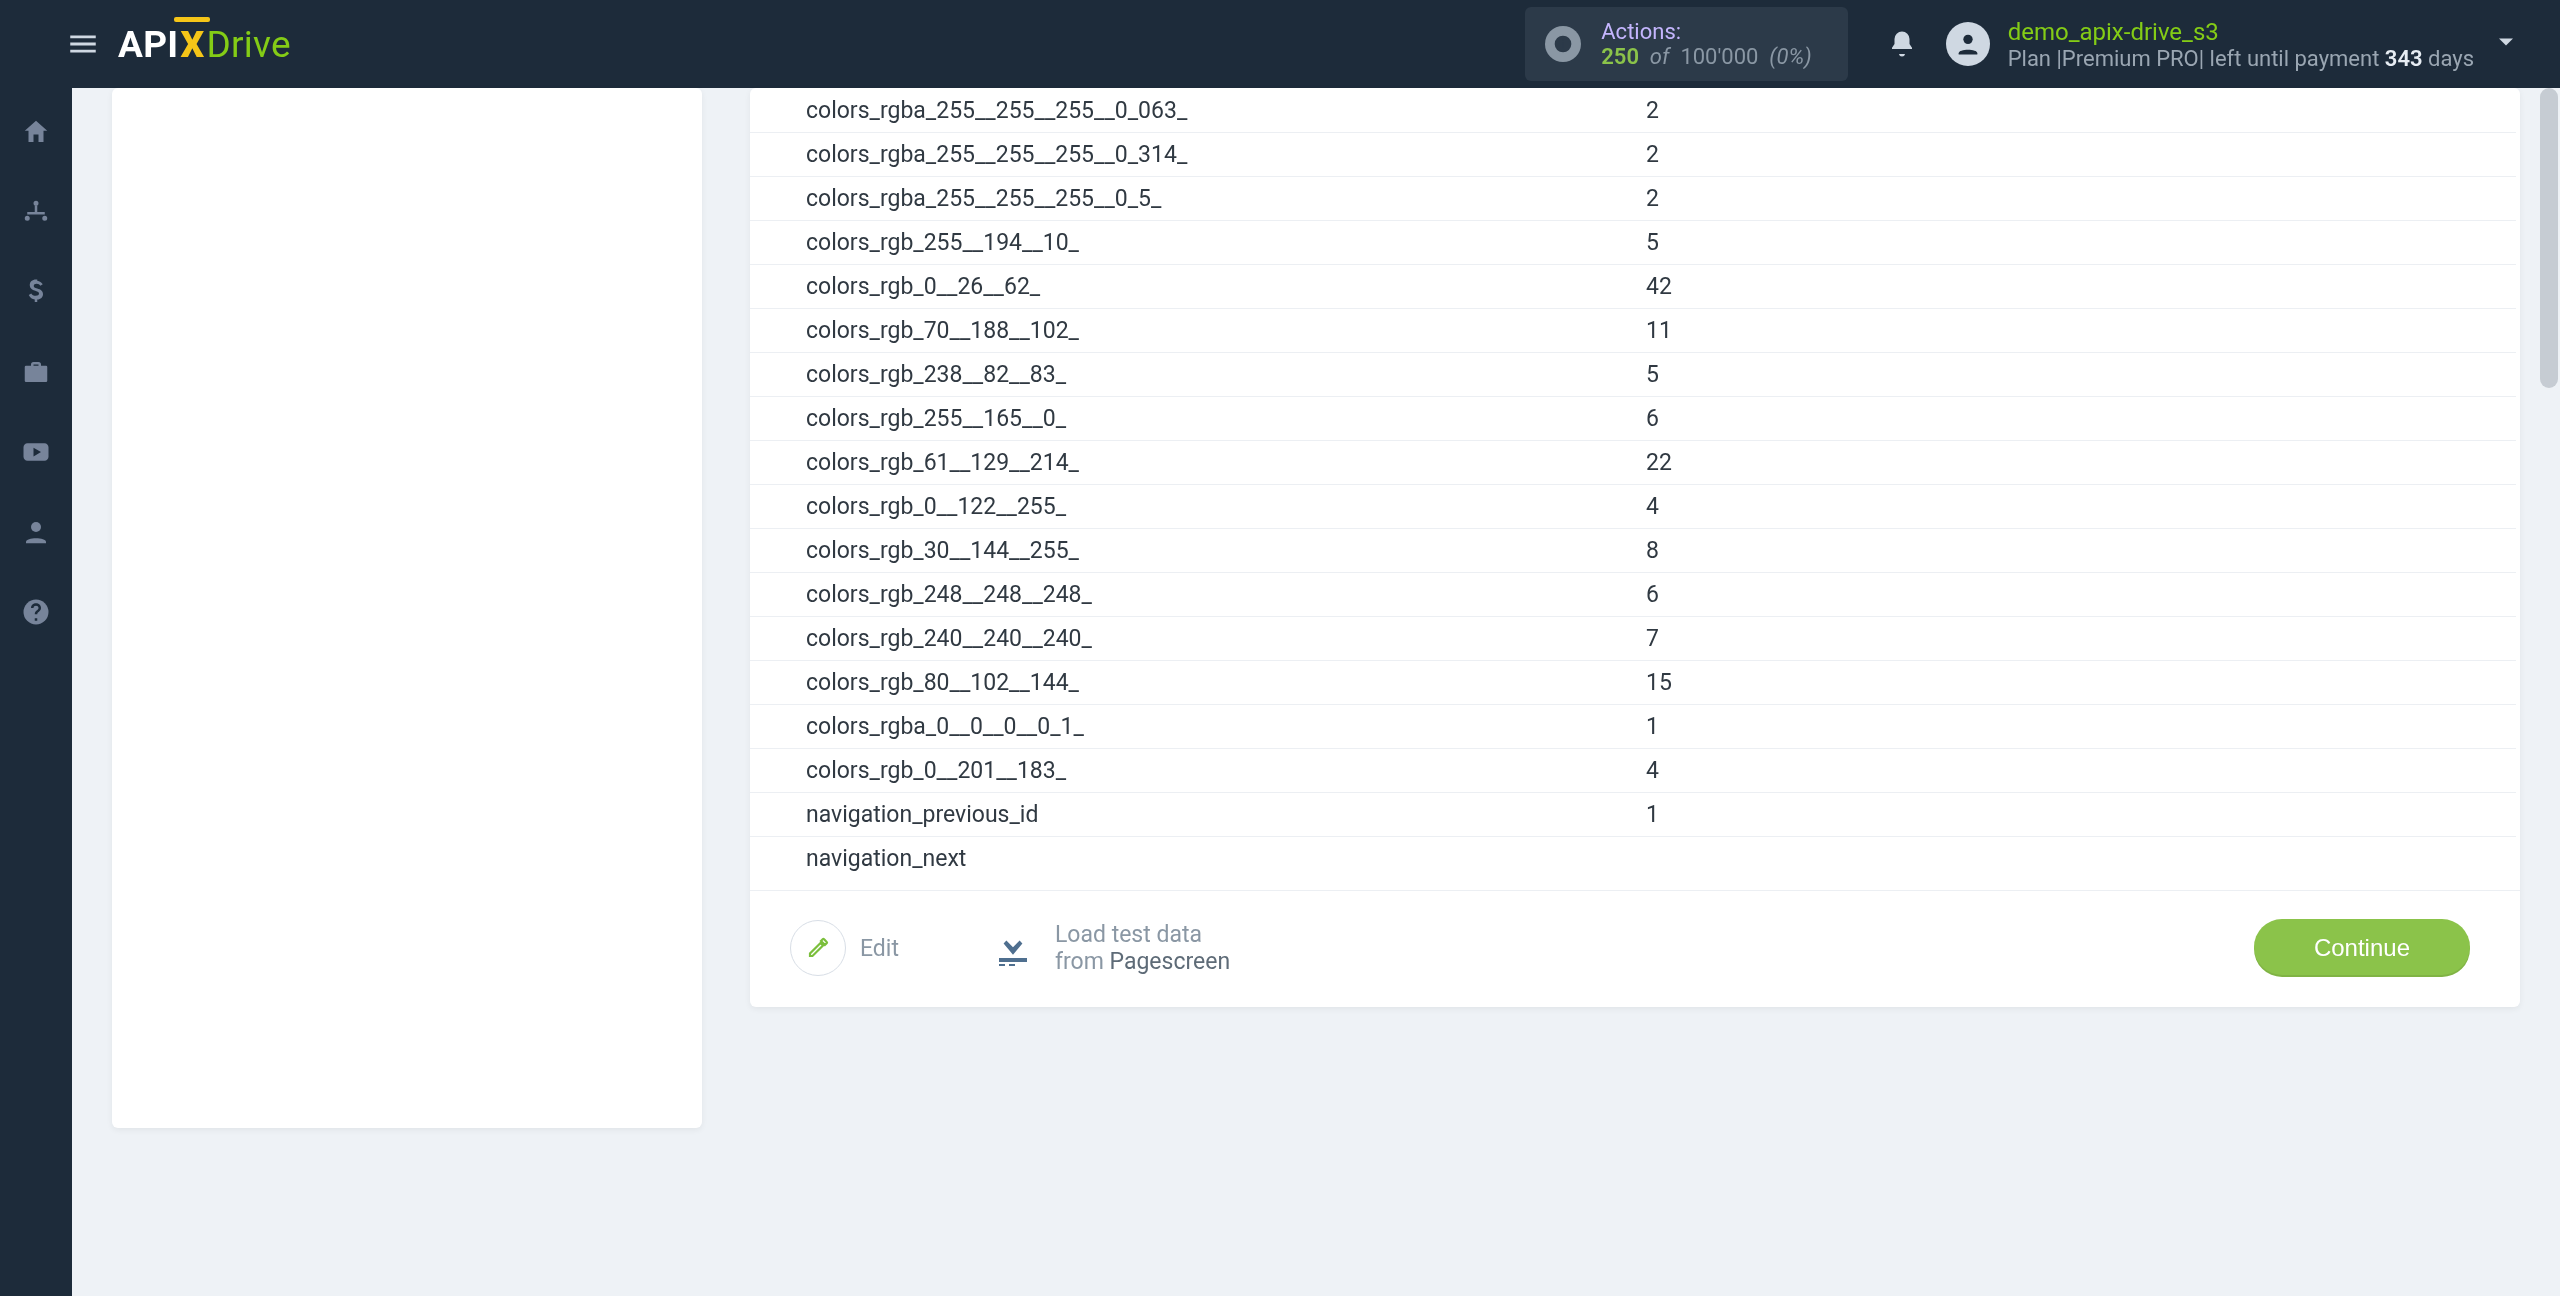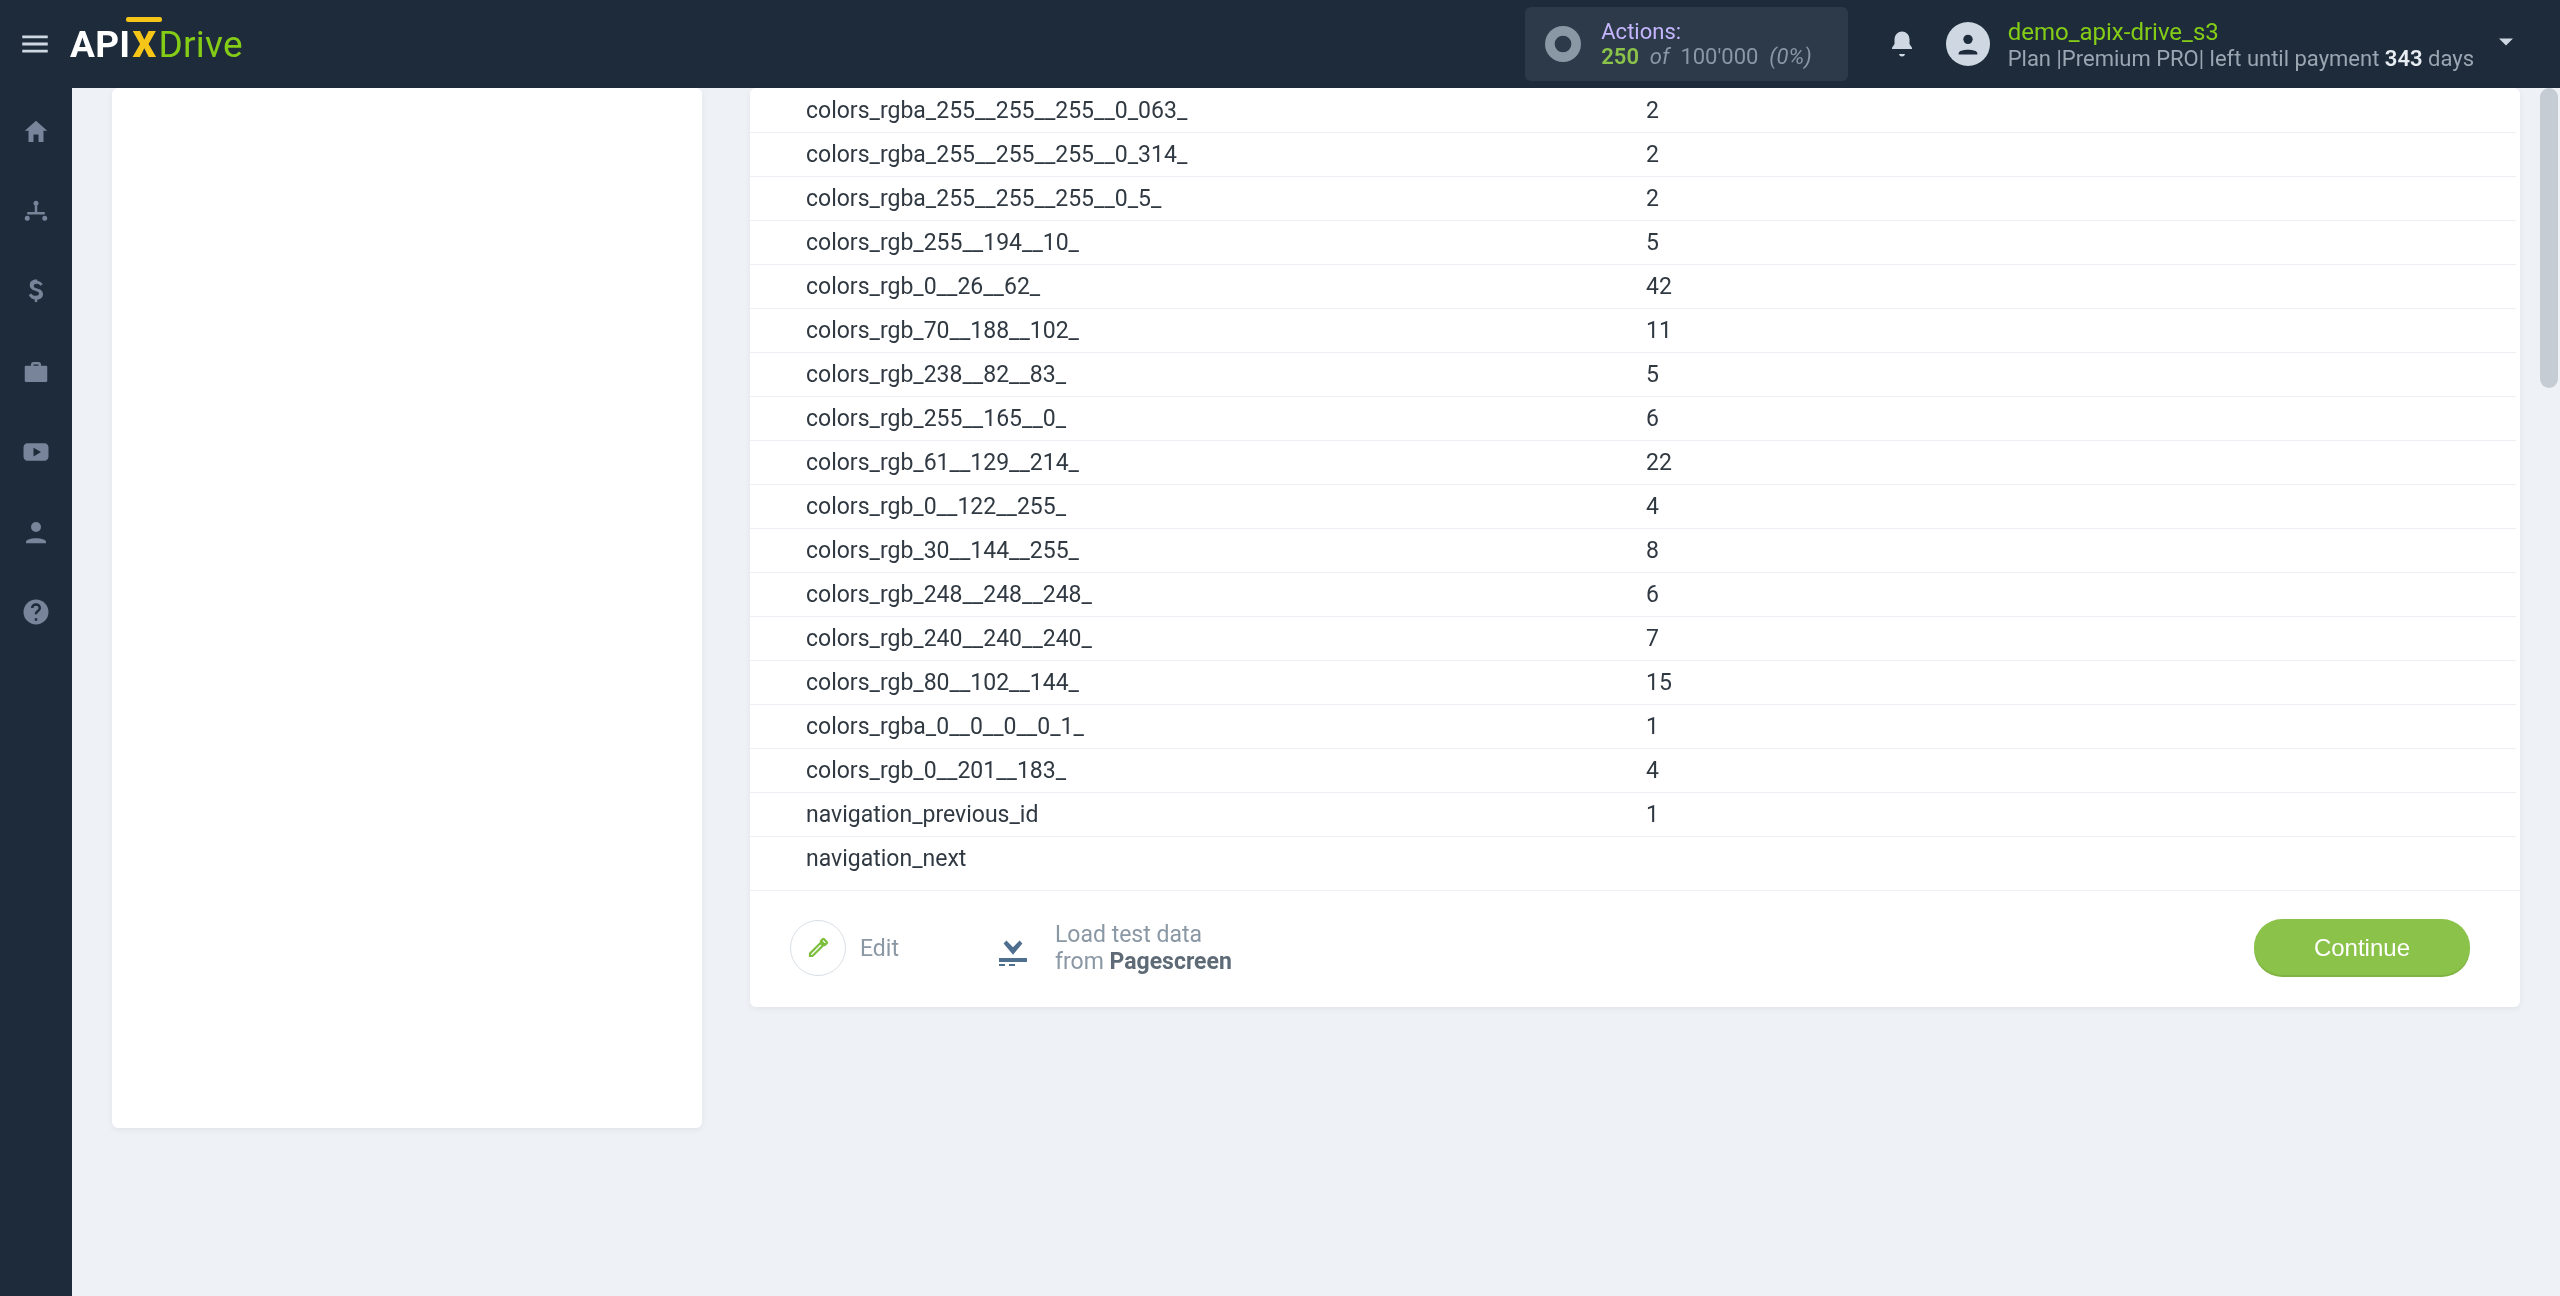--- a/index.html
+++ b/index.html
@@ -1,18 +1,18 @@
 <!DOCTYPE html>
 <html><head>
 <meta charset="utf-8">
 <style>
   * { box-sizing: border-box; margin: 0; padding: 0; }
   html, body { width: 2560px; height: 1296px; font-family: -apple-system, "Segoe UI", Roboto, Arial, sans-serif; background:#eef2f6; overflow:hidden; }
   
-  .topbar { position:fixed; top:0; left:0; right:0; height:88px; background:#1d2b3a; display:flex; align-items:center; color:#cfd8e2; }
+  .topbar { position:fixed; top:0; left:0; right:0; height:88px; background:#1d2b3a; display:flex; align-items:center; color:#cfd8e2;padding-left:48px; }
   .menu-toggle { width:70px; height:88px; display:flex; align-items:center; justify-content:center; cursor:pointer;}
   .menu-toggle svg { width:34px; height:34px; fill:#cfd8e2;}
   .logo { display:flex; align-items:center; font-size:37px; font-weight:700; color:#fff; letter-spacing:0.3px;}
   .logo .api { color:#fff; }
   .logo .x { color:#f5c518; font-weight:900; padding:0 2px; position:relative;}
   .logo .x::before{content:"";position:absolute;top:-6px;left:-4px;right:-4px;height:5px;background:#f5c518;border-radius:2px;}
   .logo .drive { color:#84cc16; font-weight:400;}
   .topbar-spacer{flex:1;}
   .actions-box{background:#2c3a49;border-radius:6px;padding:12px 36px 12px 20px;display:flex;align-items:center;gap:20px;margin-right:24px;}
   .actions-box .info-ico{width:36px;height:36px;border-radius:50%;background:#8a97a4;display:flex;align-items:center;justify-content:center;}
@@ -51,21 +51,21 @@
   
   .panel-footer{display:flex;align-items:center;gap:20px;padding:28px 40px 0 40px;border-top:1px solid #eceff3;margin-top:10px;}
   .edit-btn{display:flex;align-items:center;gap:14px;cursor:pointer;}
   .edit-circle{width:56px;height:56px;border-radius:50%;border:1.5px solid #d8dee6;display:flex;align-items:center;justify-content:center;}
   .edit-circle svg{width:24px;height:24px;fill:none;stroke:#7bbf3c;stroke-width:2.2;}
   .edit-lbl{color:#8a97a4;font-size:23px;}
   .load-block{display:flex;align-items:center;gap:18px;margin-left:70px;cursor:pointer;}
   .dl-ico svg{width:48px;height:48px;fill:#4f6f8f;}
   .load-text .l1{color:#8a97a4;font-size:23px;}
   .load-text .l2{color:#8a97a4;font-size:23px;}
-  .load-text .l2 b{color:#5e6b77;font-weight:700;}
+  .load-text .l2 b{color:#5e6b77;font-weight:400;}
   .continue-btn{margin-left:auto;margin-right:10px;background:#8bc34a;color:#fff;border:none;border-radius:28px;height:58px;padding:0 60px;font-size:24px;cursor:pointer;box-shadow:inset 0 -2px 0 rgba(0,0,0,.08);}
   
   .vsb{position:fixed;right:2px;top:88px;width:18px;height:300px;background:#c6ccd3;border-radius:9px;}
 </style>
 </head>
 <body>
 
 <div class="topbar">
   <div class="menu-toggle">
     <svg viewBox="0 0 24 24">

